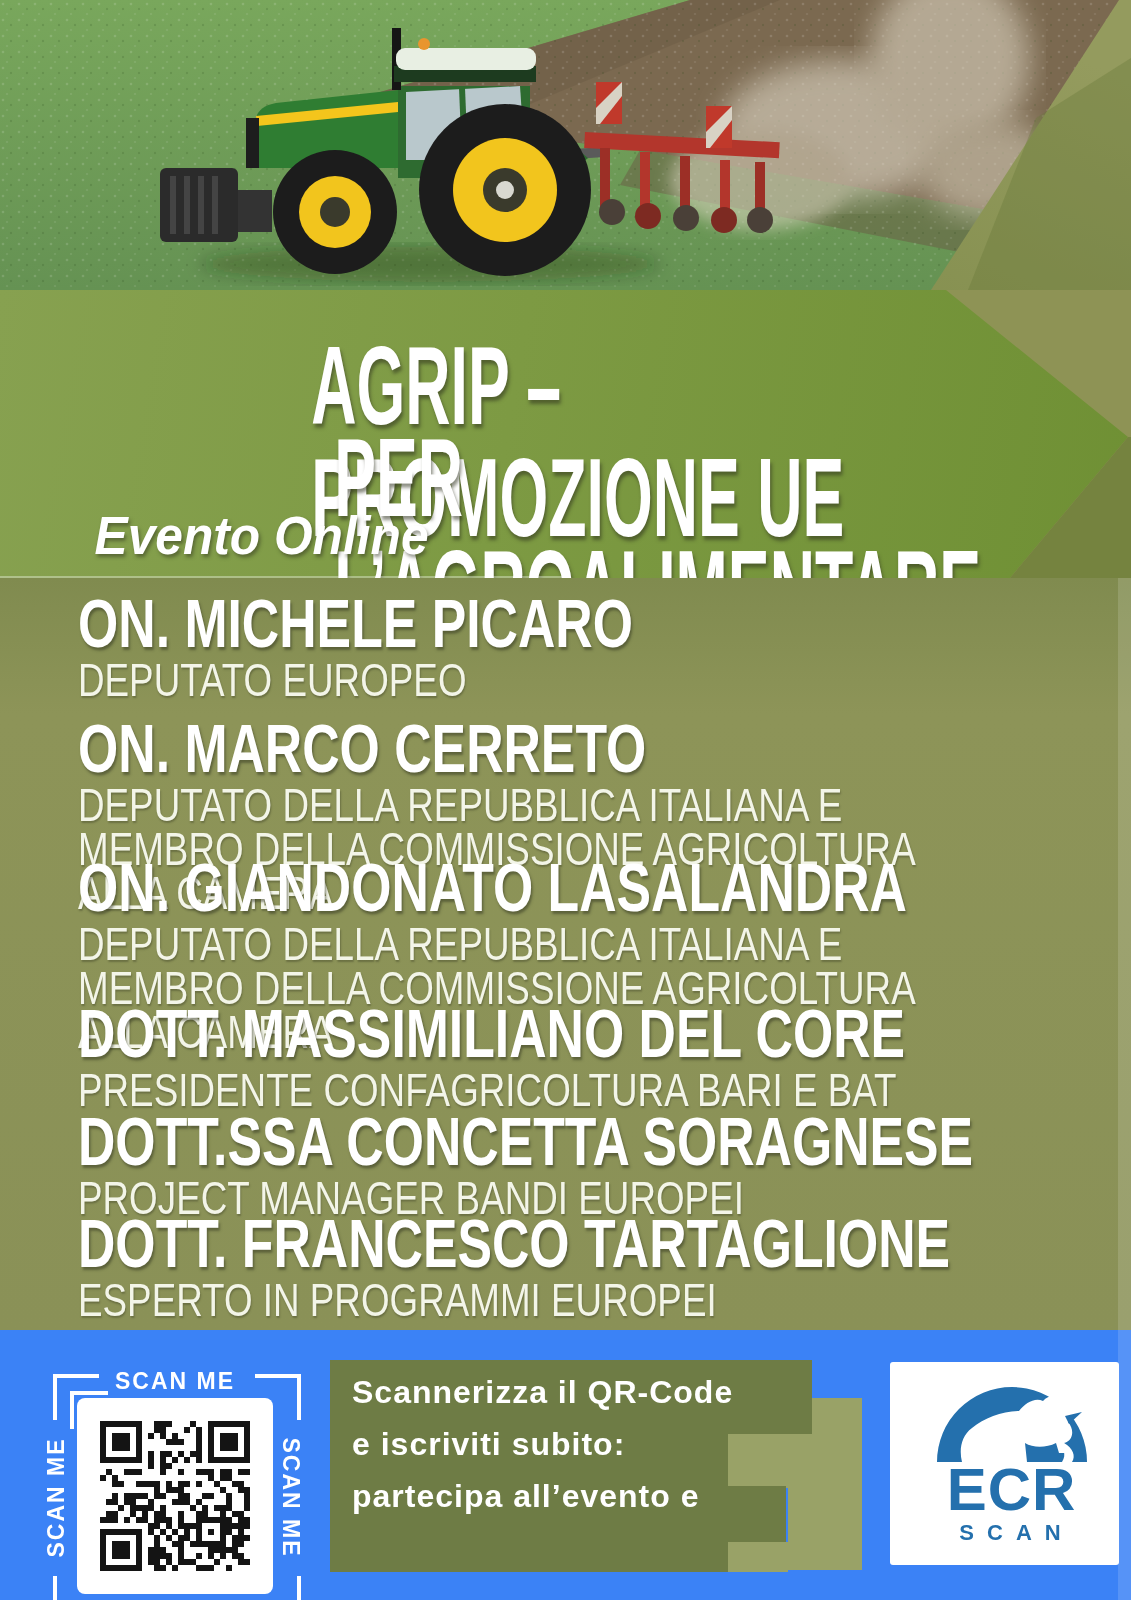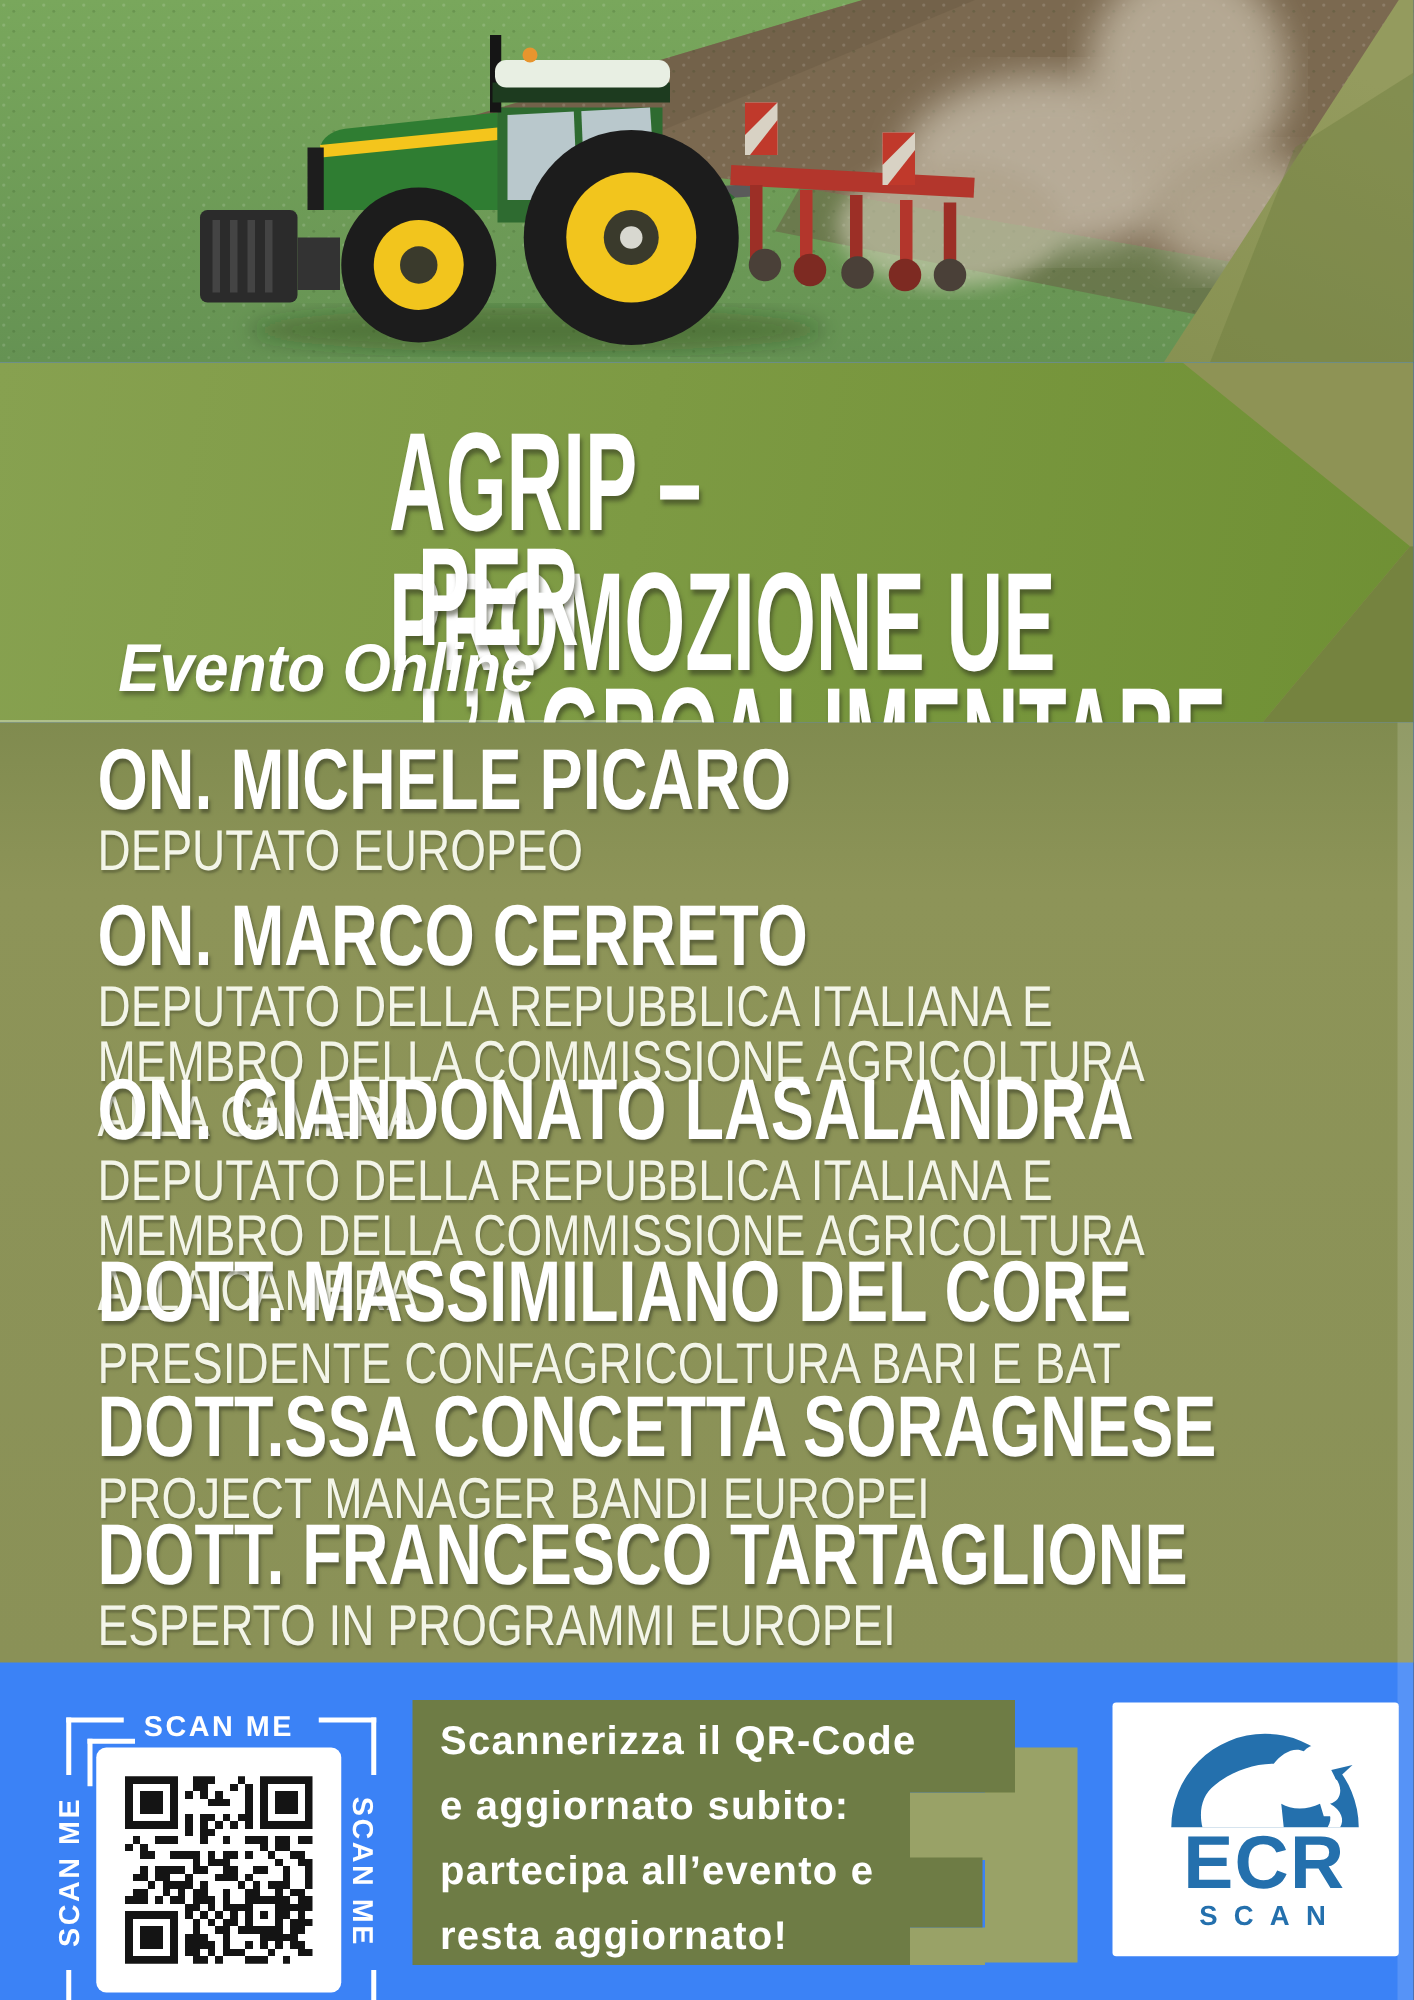--- a/index.html
+++ b/index.html
@@ -238,23 +238,22 @@
   </div>
 
   <div class="step" style="left:788px;top:1398px;width:74px;height:172px;"></div>
   <div class="step" style="left:728px;top:1434px;width:60px;height:54px;"></div>
   <div class="step" style="left:728px;top:1542px;width:60px;height:30px;"></div>
   <div class="panel" style="left:330px;top:1360px;width:398px;height:212px;"></div>
   <div class="panel" style="left:728px;top:1360px;width:84px;height:74px;"></div>
   <div class="panel" style="left:728px;top:1486px;width:58px;height:56px;"></div>
   <div class="cta">
     <div>Scannerizza il QR-Code</div>
-    <div>e aggiornato subito:</div>
+    <div>e iscriviti subito:</div>
     <div>partecipa all’evento e</div>
-    <div>resta aggiornato!</div>
   </div>
 
   <div class="qr-area">
     <div class="bracket b-tl"></div>
     <div class="bracket b-tl2"></div>
     <div class="bracket b-tr"></div>
     <div class="bracket b-bl"></div>
     <div class="bracket b-br"></div>
     <div class="scanme sm-top">SCAN ME</div>
     <div class="scanme sm-bottom">SCAN ME</div>

